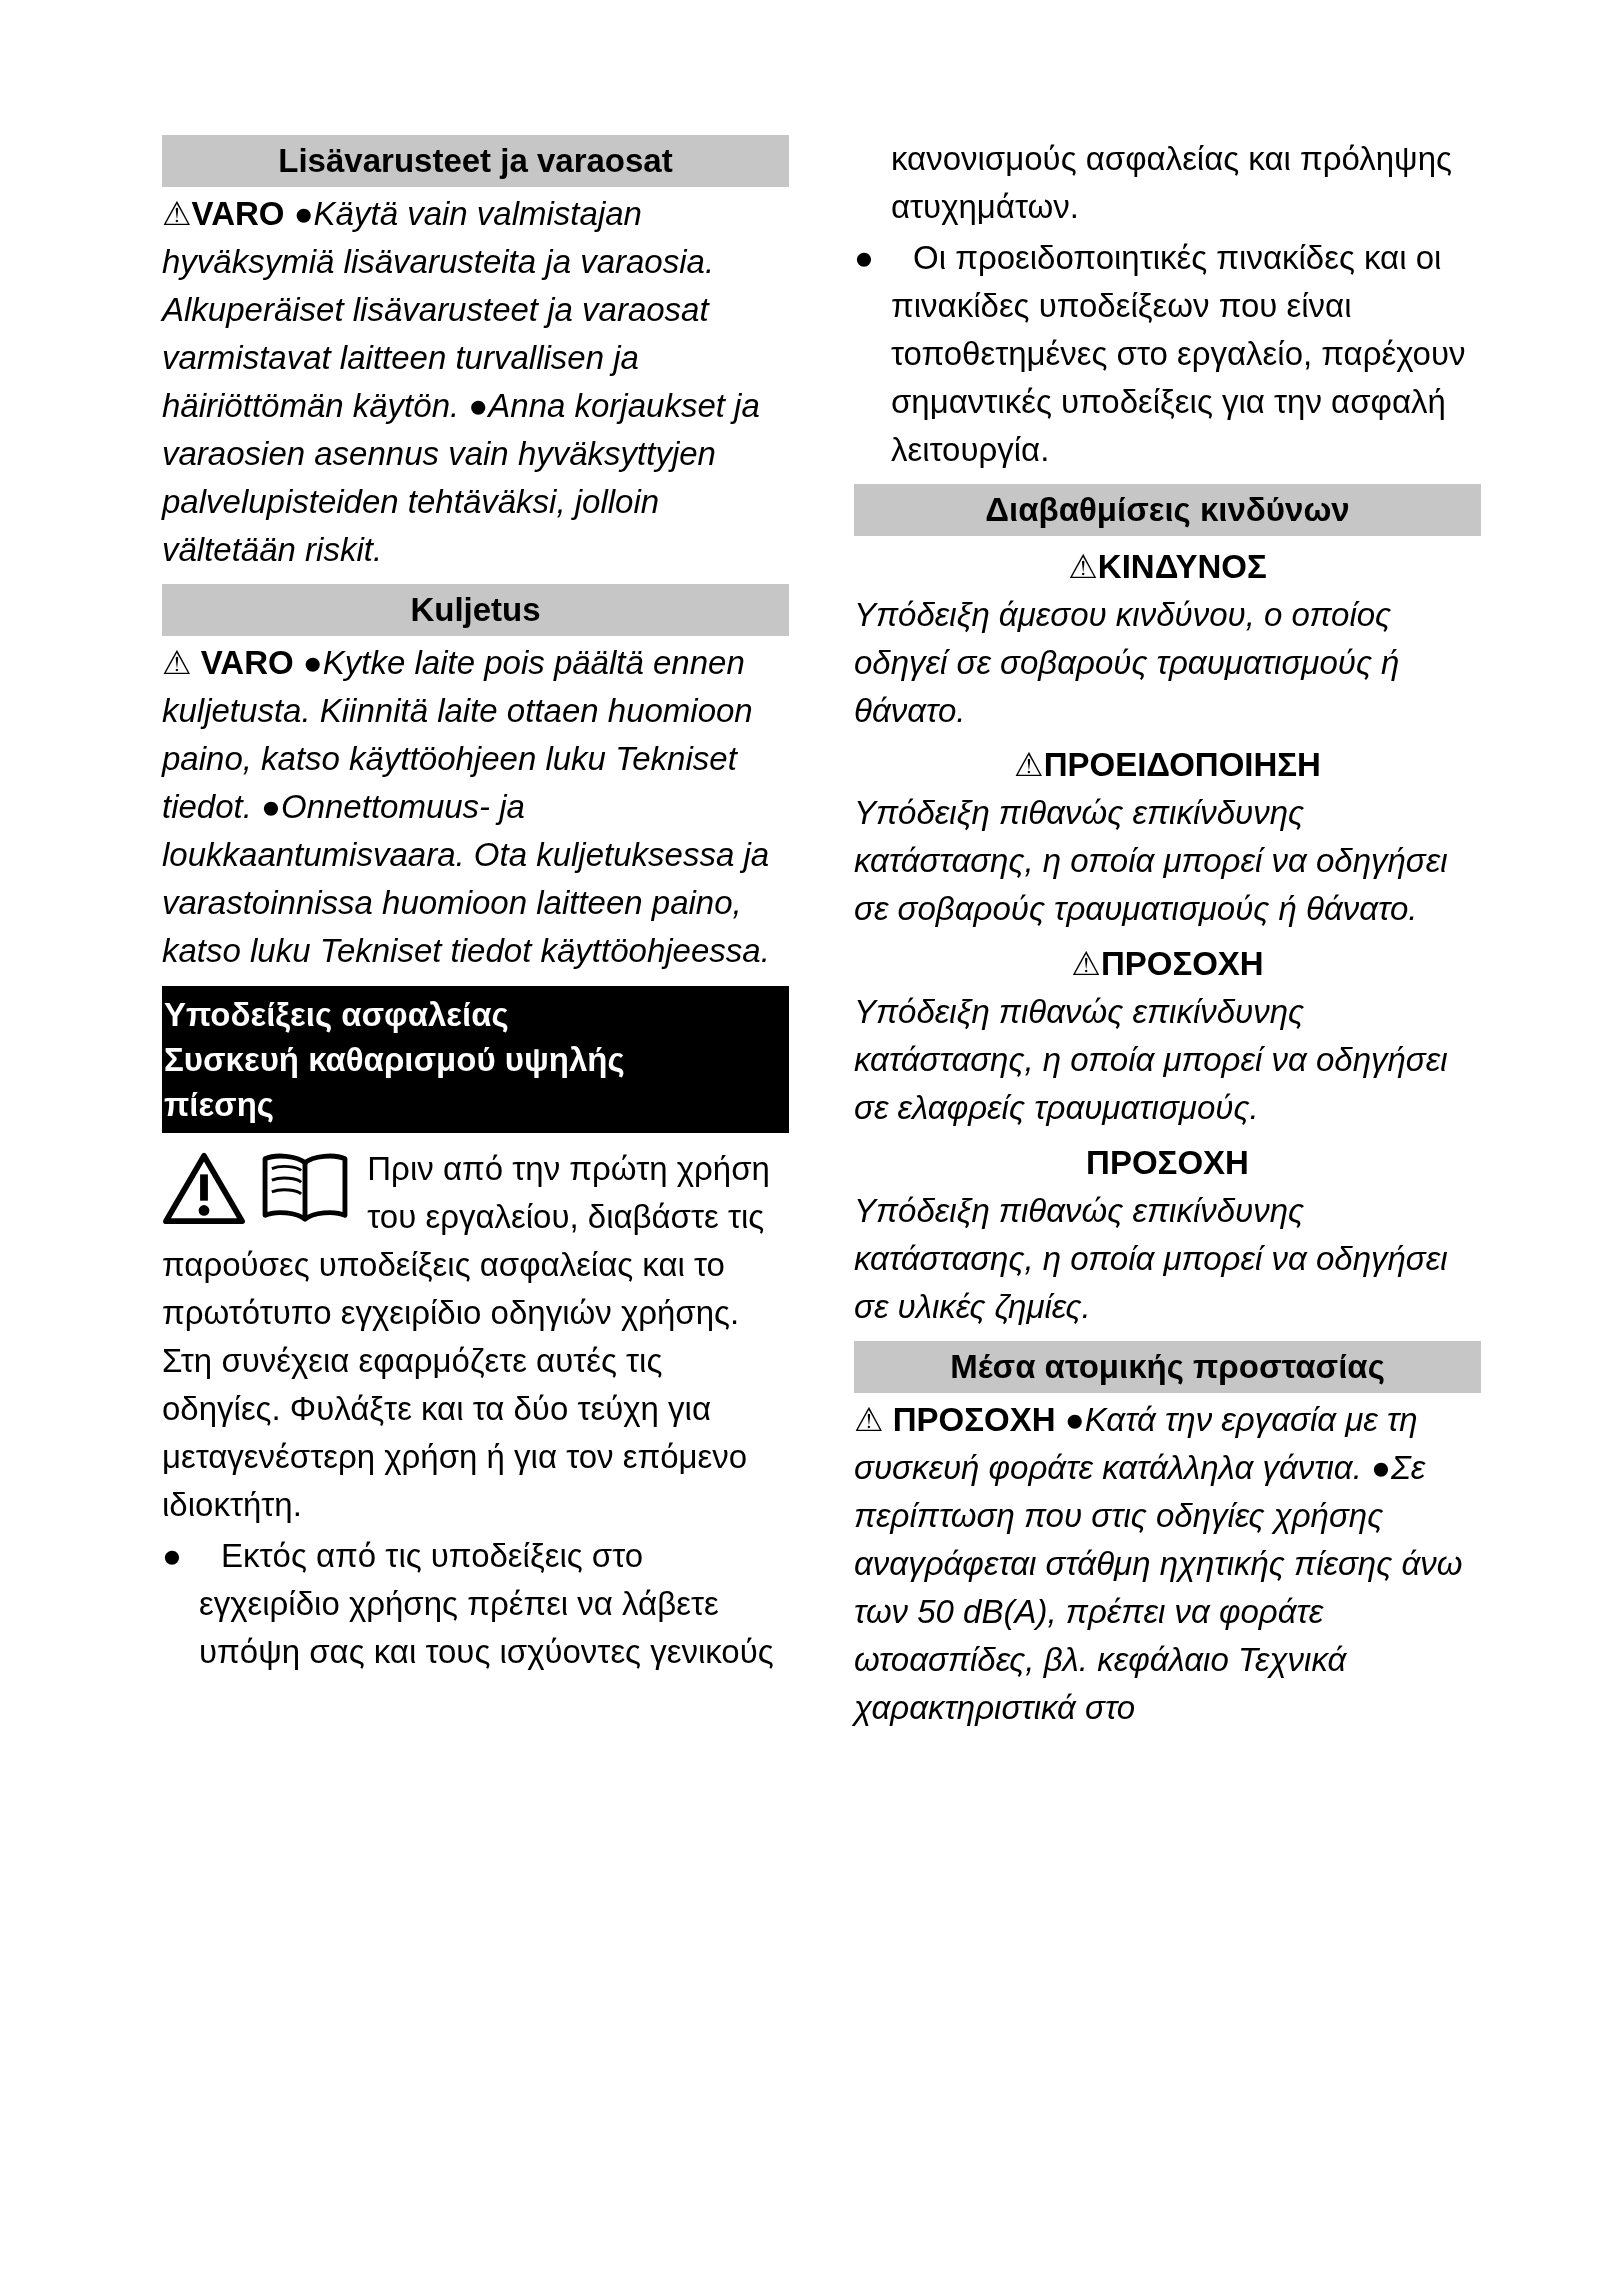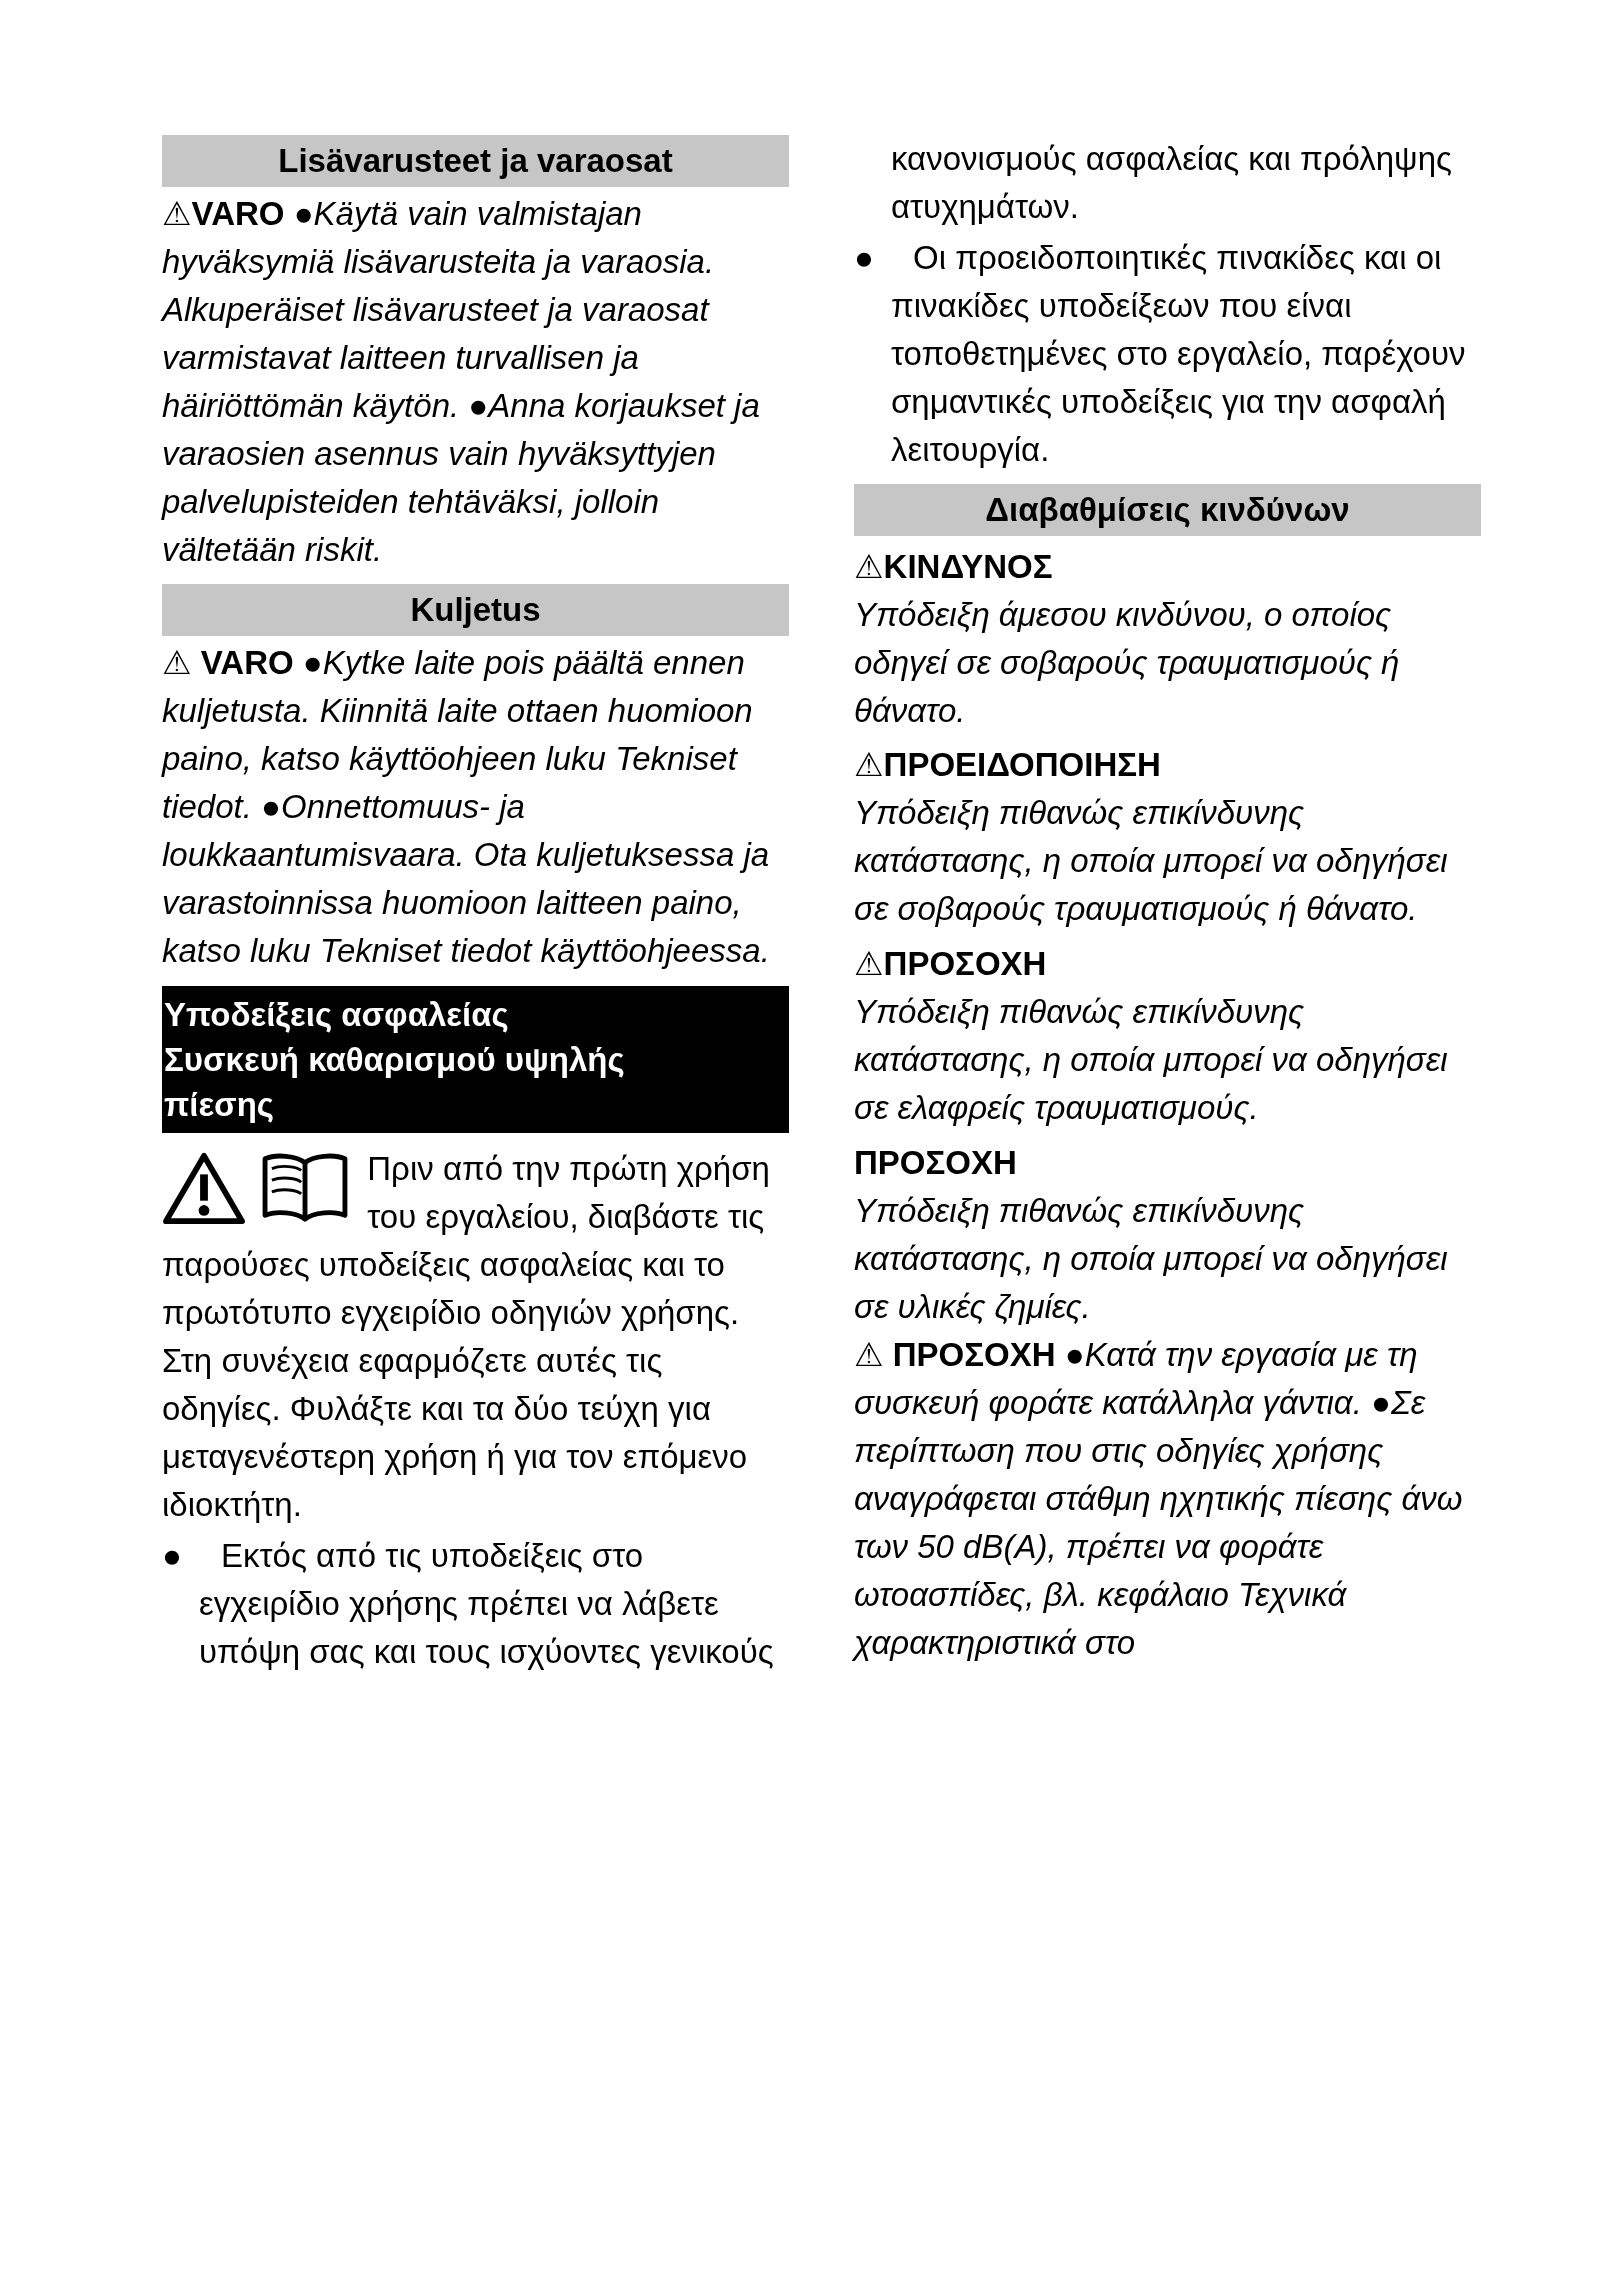--- a/index.html
+++ b/index.html
@@ -44,21 +44,21 @@
     display: flex;
     gap: 13.7px;
     align-items: flex-start;
     margin: 5.9px 17.6px 5.9px 0;
   }
 
   .bullet-item { padding-left: 37px; text-indent: -37px; margin-top: 2.9px; }
   .bullet-glyph { display: inline-block; width: 59px; text-indent: 0; }
   .cont { padding-left: 37px; }
 
-  .dl-label { font-weight: 700; margin-top: 6.9px; }
+  .dl-label { font-weight: 700; margin-top: 6.9px; text-align: center; }
   .dl-text { font-style: italic; }
 
   .footer { position: absolute; left: 178px; top: 2186px; font-size: 38px; line-height: 35px; }
   .footer .lang { margin-left: 41px; }
 </style>
 </head>
 <body>
 
 <div class="page">
   <div class="columns">
@@ -120,20 +120,21 @@
       <div class="dl-item">
         <div class="dl-label"><span class="wsym">⚠</span><span>ΠΡΟΣΟΧΗ</span></div>
         <div class="dl-text">Υπόδειξη πιθανώς επικίνδυνης κατάστασης, η οποία μπορεί να οδηγήσει σε ελαφρείς τραυματισμούς.</div>
       </div>
 
       <div class="dl-item">
         <div class="dl-label"><span>ΠΡΟΣΟΧΗ</span></div>
         <div class="dl-text">Υπόδειξη πιθανώς επικίνδυνης κατάστασης, η οποία μπορεί να οδηγήσει σε υλικές ζημίες.</div>
       </div>
 
+      <div class="gray-header">Μέσα ατομικής προστασίας</div>
 
       <p class="body"><span class="signal"><span class="wsym">⚠ </span><span>ΠΡΟΣΟΧΗ</span></span> <span class="italic">●Κατά την εργασία με τη συσκευή φοράτε κατάλληλα γάντια. ●Σε περίπτωση που στις οδηγίες χρήσης αναγράφεται στάθμη ηχητικής πίεσης άνω των 50 dB(A), πρέπει να φοράτε ωτοασπίδες, βλ. κεφάλαιο Τεχνικά χαρακτηριστικά στο</span></p>
 
     </div>
   </div>
 
   <div class="footer">
     <span>66</span><span class="lang">Ελληνικά</span>
   </div>
 </div>

